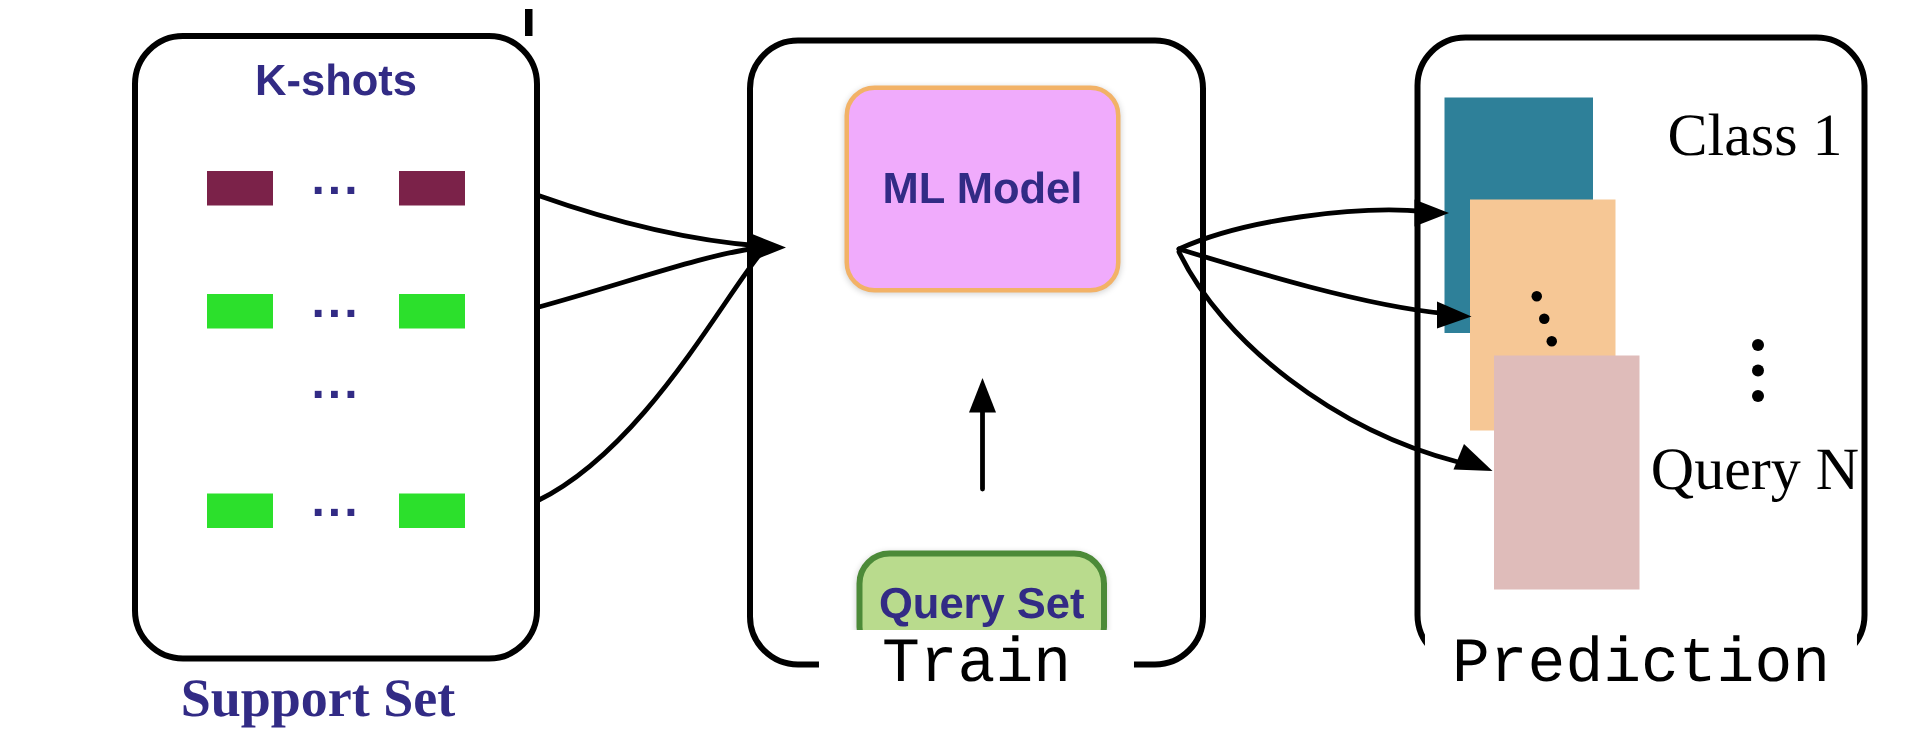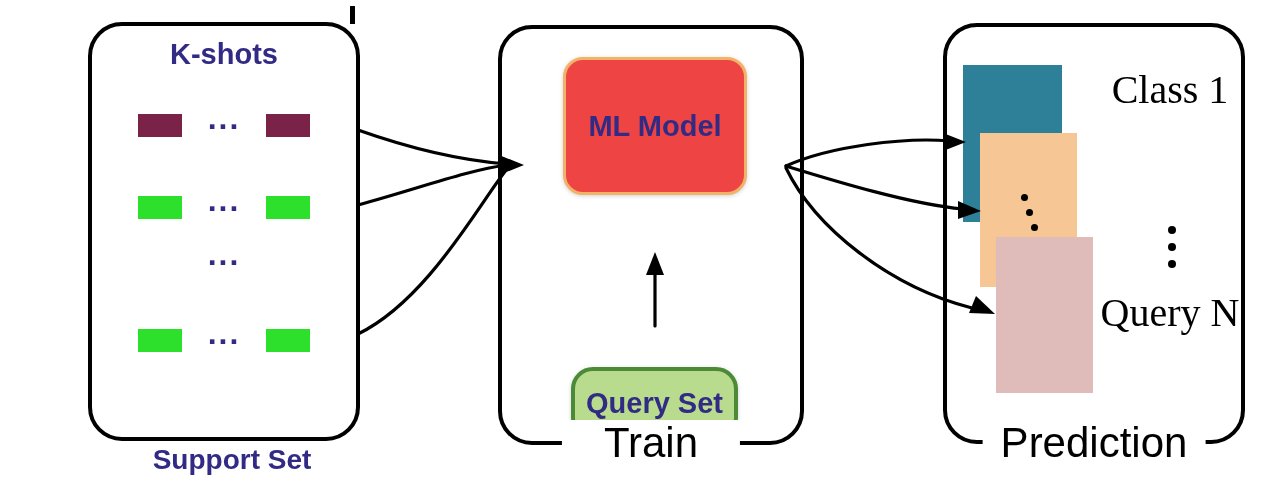--- a/index.html
+++ b/index.html
@@ -11,38 +11,38 @@
   
   .panel{position:absolute;border:4px solid #000;border-radius:34px;box-sizing:border-box;background:transparent;}
   .panel.support{left:88px;top:22px;width:272px;height:419px;}
   .panel.train{left:498px;top:25px;width:306px;height:420px;}
   .panel.predict{left:943px;top:23px;width:302px;height:421px;}
   .corner-tick{position:absolute;left:350px;top:6px;width:5px;height:18px;background:#000;}
 
   
   .heading{position:absolute;transform:translateX(-50%);font-weight:700;white-space:nowrap;}
   .kshots{left:224px;top:38px;font-size:29px;}
-  .support-caption{left:232px;top:444px;font-size:28px;}
+  .support-caption{left:212px;top:444px;font-size:36px;font-family:Liberation Serif, serif;}
 
   
   .srow{position:absolute;left:90px;width:268px;height:23px;display:flex;justify-content:center;align-items:center;gap:26px;}
   .swatch{display:inline-block;width:44px;height:23px;}
   .dots{font-weight:700;font-size:32px;letter-spacing:2px;line-height:23px;position:relative;top:-7px;}
 
   
   .mlmodel{position:absolute;left:563px;top:57px;width:184px;height:138px;border-radius:20px;
     border:3px solid;box-sizing:border-box;display:flex;align-items:center;justify-content:center;
     font-weight:700;font-size:29px;box-shadow:0 1px 4px rgba(0,0,0,0.18);}
   .queryset{position:absolute;left:571px;top:328px;width:167px;height:73px;border-radius:22px;
     border:4px solid;box-sizing:border-box;display:flex;align-items:center;justify-content:center;
     font-weight:700;font-size:29px;box-shadow:0 1px 4px rgba(0,0,0,0.18);margin-top:39px;}
 
   
   .panel-caption{position:absolute;transform:translate(-50%,-50%);background:#ffffff;
-    font-family:Liberation Sans, sans-serif;font-size:42px;white-space:nowrap;z-index:5;line-height:46px;}
+    font-family:Liberation Mono, monospace;font-size:42px;white-space:nowrap;z-index:5;line-height:46px;}
   .train-caption{left:651px;top:443px;padding:0 42px;}
   .predict-caption{left:1094px;top:443px;padding:0 18px;}
 
   
   .card{position:absolute;}
   .card.c1{left:963px;top:65px;width:99px;height:157px;z-index:1;}
   .card.c2{left:980px;top:133px;width:97px;height:154px;z-index:2;}
   .card.c3{left:996px;top:237px;width:97px;height:156px;z-index:3;}
 
   .class-label{position:absolute;left:1095px;width:150px;text-align:center;
@@ -87,21 +87,21 @@
   <div class="srow" style="top:329px">
     <span class="swatch" style="background-color: rgb(44, 224, 44);"></span>
     <span class="dots" style="color: rgb(50, 43, 133);">...</span>
     <span class="swatch" style="background-color: rgb(44, 224, 44);"></span>
   </div>
 
   <div class="heading support-caption" style="color: rgb(50, 43, 133);">Support Set</div>
 
   <div class="panel train"></div>
 
-  <div class="mlmodel" style="background-color: #ef4444; border-color: rgb(242, 178, 103);">
+  <div class="mlmodel" style="background-color: #f0abfc; border-color: rgb(242, 178, 103);">
     <span style="color: rgb(50, 43, 133);">ML Model</span>
   </div>
 
   <div class="queryset" style="background-color: rgb(185, 219, 141); border-color: rgb(76, 138, 56);">
     <span style="color: rgb(50, 43, 133);">Query Set</span>
   </div>
 
   <div class="panel-caption train-caption">Train</div>
 
   <div class="panel predict"></div>

